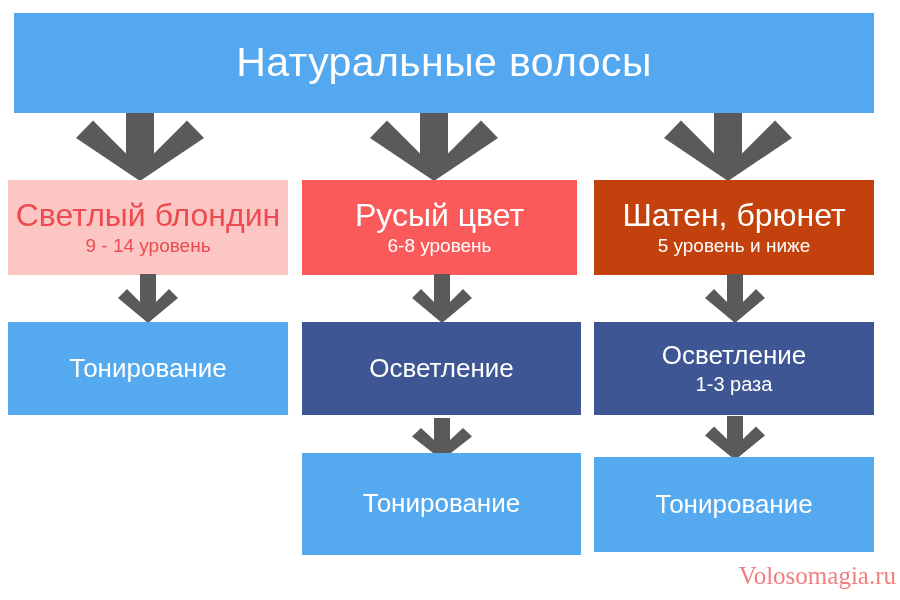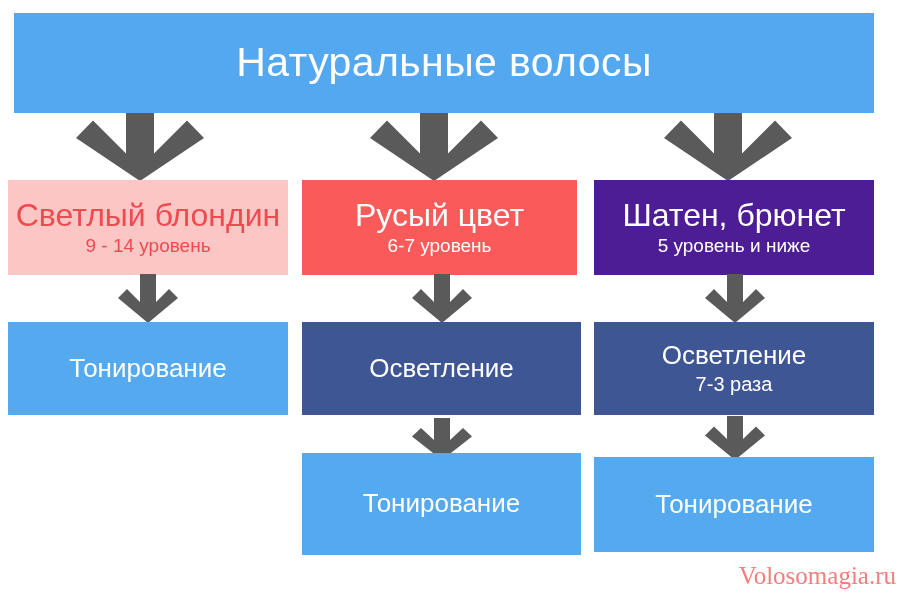--- a/index.html
+++ b/index.html
@@ -70,21 +70,21 @@
     left: 302px;
     width: 275px;
     background: #fb5a5a;
   }
   #cat-light-brown .line1 { color: #ffffff; }
   #cat-light-brown .line2 { color: #ffffff; }
 
   #cat-dark {
     left: 594px;
     width: 280px;
-    background: #4c1d95;
+    background: #c2410c;
   }
   #cat-dark .line1 { color: #ffffff; }
   #cat-dark .line2 { color: #ffffff; }
 
   
   .step3 { top: 322px; height: 93px; }
   .step3 .line1 { font-size: 26px; color: #ffffff; font-weight: 400; }
   .step3 .line2 { font-size: 20px; color: #ffffff; font-weight: 400; margin-top: 4px; }
 
   #step-tone-1 {
@@ -163,21 +163,21 @@
     </svg>
   </span>
 
   <div class="node cat" id="cat-blonde">
     <span class="line1">Светлый блондин</span>
     <span class="line2">9 - 14 уровень</span>
   </div>
 
   <div class="node cat" id="cat-light-brown">
     <span class="line1">Русый цвет</span>
-    <span class="line2">6-7 уровень</span>
+    <span class="line2">6-8 уровень</span>
   </div>
 
   <div class="node cat" id="cat-dark">
     <span class="line1">Шатен, брюнет</span>
     <span class="line2">5 уровень и ниже</span>
   </div>
 
   <span class="arrow" style="left:118px; top:274px;">
     <svg width="60" height="49" viewBox="0 0 60 49">
       <path d="M22 0 H38 V28 L51 15 L60 24 L30 49 L0 24 L9 15 L22 28 Z" fill="#5a5a5a"></path>
@@ -197,21 +197,21 @@
   <div class="node step3" id="step-tone-1">
     <span class="line1">Тонирование</span>
   </div>
 
   <div class="node step3" id="step-bleach-2">
     <span class="line1">Осветление</span>
   </div>
 
   <div class="node step3" id="step-bleach-3">
     <span class="line1">Осветление</span>
-    <span class="line2">7-3 раза</span>
+    <span class="line2">1-3 раза</span>
   </div>
 
   <span class="arrow" style="left:412px; top:418px;">
     <svg width="60" height="42" viewBox="0 0 60 42">
       <path d="M22 0 H38 V22 L51 10 L60 18.5 L30 42 L0 18.5 L9 10 L22 22 Z" fill="#5a5a5a"></path>
     </svg>
   </span>
   <span class="arrow" style="left:705px; top:416px;">
     <svg width="60" height="44" viewBox="0 0 60 44">
       <path d="M22 0 H38 V23 L51 10.5 L60 19.5 L30 44 L0 19.5 L9 10.5 L22 23 Z" fill="#5a5a5a"></path>

